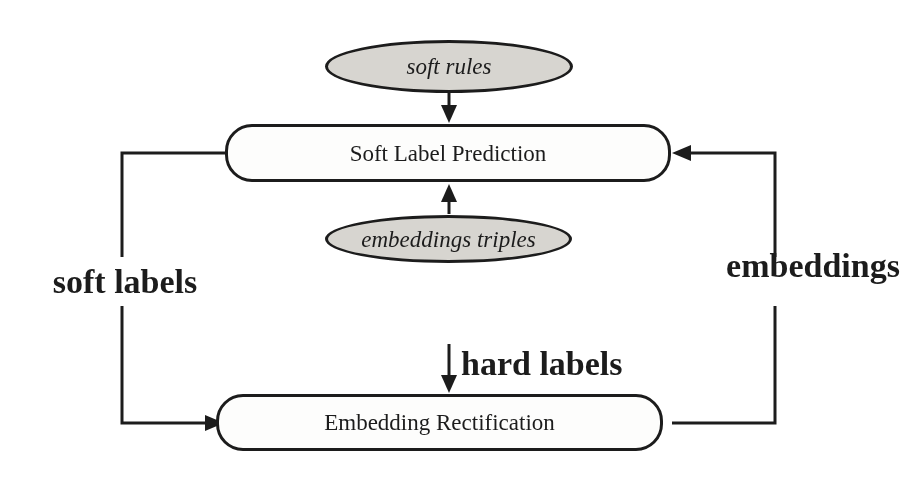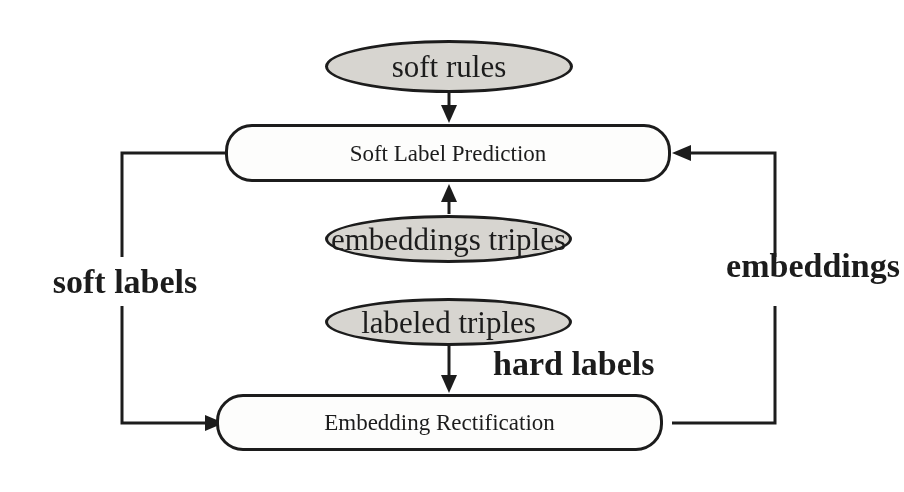--- a/index.html
+++ b/index.html
@@ -23,21 +23,22 @@
     display: flex;
     align-items: center;
     justify-content: center;
     border: 3px solid var(--stroke, #1c1c1c);
     white-space: nowrap;
     line-height: 1;
   }
   .node-ellipse {
     border-radius: 50%;
     background: var(--ellipse-fill, #d7d5d0);
-    font-size: 31px;
+    font-size: 23px;
+    font-style: italic;
   }
   .node-box {
     border-radius: 27px;
     background: var(--box-fill, #fdfdfc);
     font-size: 23px;
   }
   .edge-label {
     position: absolute;
     font-weight: bold;
     font-size: 34px;
@@ -84,27 +85,24 @@
   </div>
 
   <div class="node node-box" style="left:225px; top:124px; width:446px; height:58px;">
     <span>Soft Label Prediction</span>
   </div>
 
   <div class="node node-ellipse" style="left:325px; top:215px; width:247px; height:48px;">
     <span>embeddings triples</span>
   </div>
 
-  <div class="node node-ellipse" style="left:325px; top:298px; width:247px; height:48px;">
-    <span>labeled triples</span>
-  </div>
 
   <div class="node node-box" style="left:216px; top:394px; width:447px; height:57px;align-items:center;">
     <span>Embedding Rectification</span>
   </div>
 
   <div class="edge-label centered" style="left:125px; top:282px;">soft labels</div>
 
   <div class="edge-label centered" style="left:777px; top:266px;margin-left:36px;">embeddings</div>
 
-  <div class="edge-label left-anchored" style="left:461px; top:364px;margin-left:32px;">hard labels</div>
+  <div class="edge-label left-anchored" style="left:461px; top:364px;">hard labels</div>
 
 </div>
 
 </body></html>

